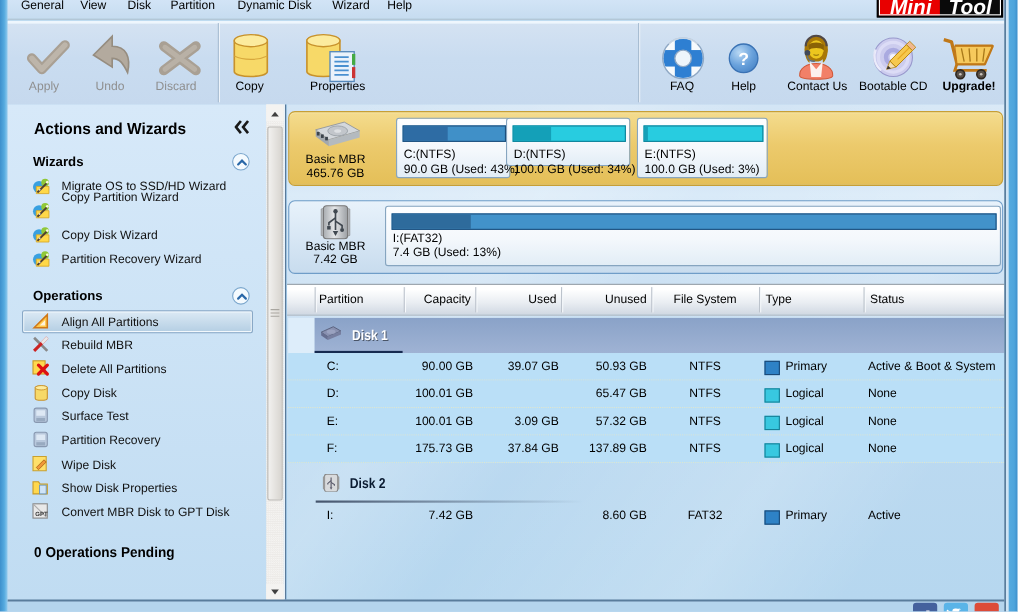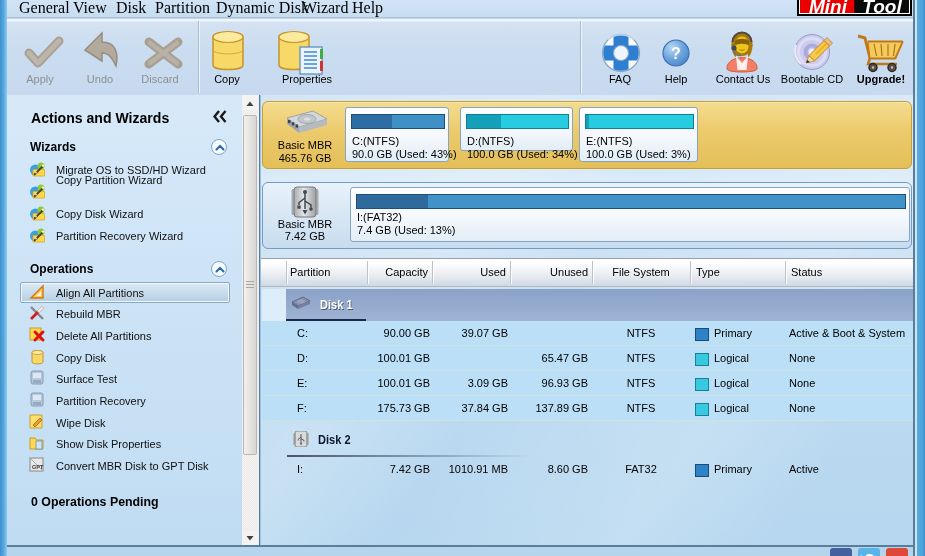--- a/index.html
+++ b/index.html
@@ -2,21 +2,21 @@
 <html><head>
 <meta charset="utf-8">
 <style>
 * { margin:0; padding:0; box-sizing:border-box; }
 html,body { width:925px; height:556px; overflow:hidden; }
 body { font-family:"Liberation Sans", sans-serif; position:relative; background:#b9d8ef; }
 .abs { position:absolute; }
 #bl { left:0; top:0; width:7px; height:556px; background:linear-gradient(90deg,#3e90cc,#55aadf 55%,#93cbee); }
 #br { left:913px; top:0; width:12px; height:556px; background:linear-gradient(90deg,#5a7d9c 0px,#5a7d9c 1.5px,#cfe4f4 2px,#cfe4f4 3.5px,#55aadf 4.5px,#4fa5dc 75%,#3e90cc); }
 #menubar { left:7px; top:0; width:906px; height:18px; background:linear-gradient(180deg,#d2e4f6,#c6dcf0); border-bottom:1px solid #b2c2d2; }
-#menubar span { position:absolute; top:-1px; font-size:16px; color:#000;font-family:Liberation Serif, serif; }
+#menubar span { position:absolute; top:-1px; font-size:11px; color:#000; }
 #logo { left:797px; top:-6px; width:115px; height:22px; background:#000; }
 #toolbar { left:7px; top:19px; width:906px; height:76px; background:linear-gradient(180deg,#eef6fd 0,#eef6fd 2px,#d4e2f2 3px,#c9dcf0 45%,#c6d9ee); }
 #toolbar .sep { position:absolute; top:2px; width:1px; height:72px; background:#a8bdd2; box-shadow:1px 0 0 #eef4fb; }
 .tlabel { position:absolute; top:54px; width:90px; text-align:center; font-size:11px; color:#000; }
 .tlabel.dis { color:#8f8f8f; }
 #sidebar { left:7px; top:95px; width:252px; height:450px; background:linear-gradient(180deg,#d7e9f9,#c0dcf2); }
 #sidebar .hdr { position:absolute; left:24px; top:15px; font-size:14.5px; font-weight:bold; color:#000; transform:scaleX(0.97); transform-origin:0 0; white-space:nowrap; }
 #sidebar .chev { position:absolute; left:206px; top:14px; }
 #sidebar .sect { position:absolute; left:23px; font-size:12px; font-weight:bold; color:#000; }
 #sidebar .circ { position:absolute; left:204px; width:16px; height:16px; border:1px solid #7aa6cc; border-radius:50%; background:#f4fafe; }
@@ -322,21 +322,21 @@
     <ellipse cx="28" cy="11" rx="9" ry="4.5" fill="#c2c6cb" stroke="#9aa0a6" stroke-width="0.8"></ellipse>
     <ellipse cx="28" cy="11" rx="3.2" ry="1.6" fill="#dde0e3"></ellipse>
     <g fill="#3c444c">
           <rect x="9" y="12" width="2.5" height="3.2"></rect>
           <rect x="12.8" y="14.2" width="2.5" height="3.2"></rect>
           <rect x="16.6" y="16.4" width="2.5" height="3.2"></rect>
         </g>
   </g>
 </svg>
 <div class="abs" style="left:0;top:44px;width:88px;text-align:center;font-size:11px;line-height:13px">Basic MBR<br>465.76 GB</div>
-<div class="pbox" style="left:84px;top:12px;width:104px;height:55px">
+<div class="pbox" style="left:99px;top:12px;width:104px;height:55px">
       <div class="pbar" style="left:5px;top:6px;width:94px;background:#4090c8;border-color:#1d4f7d">
         <div class="used" style="width:40px;background:#2e6ca4"></div>
       </div>
       <div class="ptxt" style="left:6px;top:27px">C:(NTFS)</div>
       <div class="ptxt" style="left:6px;top:40px">90.0 GB (Used: 43%)</div>
     </div>
 <div class="pbox" style="left:199px;top:12px;width:113px;height:44px">
       <div class="pbar" style="left:5px;top:6px;width:103px;background:#28cce0;border-color:#0e7f96">
         <div class="used" style="width:34px;background:#14a0b8"></div>
       </div>
@@ -404,37 +404,38 @@
   <path d="M4 7 L10 11 L10 14 L4 10 Z" fill="#666e90"></path>
   <path d="M10 11 L22 6 L22 9 L10 14 Z" fill="#777fa0"></path>
   <ellipse cx="13" cy="6.5" rx="4" ry="2" fill="#9aa2c0"></ellipse>
 </svg>
 <div style="position:absolute;left:59px;top:39px;font-size:13px;font-weight:bold;color:#fff;text-shadow:1px 1px 0 #4a5568;transform:scaleX(0.85);transform-origin:0 0">Disk 1</div>
 <div style="position:absolute;left:25px;top:61px;width:80px;height:2px;background:#162a50"></div>
 <div style="position:absolute;left:1px;top:63px;width:651px;height:25px;background:#badff7;border-bottom:1px dotted #dfe6cf"></div>
 <div class="rtxt" style="left:36px;top:69px">C:</div>
 <div class="rtxt" style="left:0;top:69px;width:169px;text-align:right">90.00 GB</div>
 <div class="rtxt" style="left:0;top:69px;width:247px;text-align:right">39.07 GB</div>
+<div class="rtxt" style="left:0;top:69px;width:327px;text-align:right">50.93 GB</div>
 <div class="rtxt" style="left:331px;top:69px;width:98px;text-align:center">NTFS</div>
 <div class="sqp" style="left:434px;top:70px"></div>
 <div class="rtxt" style="left:453px;top:69px">Primary</div>
 <div class="rtxt" style="left:528px;top:69px">Active &amp; Boot &amp; System</div>
 <div style="position:absolute;left:1px;top:88px;width:651px;height:25px;background:#badff7;border-bottom:1px dotted #dfe6cf"></div>
 <div class="rtxt" style="left:36px;top:94px">D:</div>
 <div class="rtxt" style="left:0;top:94px;width:169px;text-align:right">100.01 GB</div>
 <div class="rtxt" style="left:0;top:94px;width:327px;text-align:right">65.47 GB</div>
 <div class="rtxt" style="left:331px;top:94px;width:98px;text-align:center">NTFS</div>
 <div class="sql" style="left:434px;top:95px"></div>
 <div class="rtxt" style="left:453px;top:94px">Logical</div>
 <div class="rtxt" style="left:528px;top:94px">None</div>
 <div style="position:absolute;left:1px;top:113px;width:651px;height:25px;background:#badff7;border-bottom:1px dotted #dfe6cf"></div>
 <div class="rtxt" style="left:36px;top:119px">E:</div>
 <div class="rtxt" style="left:0;top:119px;width:169px;text-align:right">100.01 GB</div>
 <div class="rtxt" style="left:0;top:119px;width:247px;text-align:right">3.09 GB</div>
-<div class="rtxt" style="left:0;top:119px;width:327px;text-align:right">96.93 GB</div>
+<div class="rtxt" style="left:0;top:119px;width:327px;text-align:right">57.32 GB</div>
 <div class="rtxt" style="left:331px;top:119px;width:98px;text-align:center">NTFS</div>
 <div class="sql" style="left:434px;top:120px"></div>
 <div class="rtxt" style="left:453px;top:119px">Logical</div>
 <div class="rtxt" style="left:528px;top:119px">None</div>
 <div style="position:absolute;left:1px;top:138px;width:651px;height:25px;background:#badff7;border-bottom:1px dotted #dfe6cf"></div>
 <div class="rtxt" style="left:36px;top:144px">F:</div>
 <div class="rtxt" style="left:0;top:144px;width:169px;text-align:right">175.73 GB</div>
 <div class="rtxt" style="left:0;top:144px;width:247px;text-align:right">37.84 GB</div>
 <div class="rtxt" style="left:0;top:144px;width:327px;text-align:right">137.89 GB</div>
 <div class="rtxt" style="left:331px;top:144px;width:98px;text-align:center">NTFS</div>
@@ -449,21 +450,20 @@
         <path d="M8 3 L8 12"></path>
         <path d="M8 6 L5 8.5 L5 9.5"></path>
         <path d="M8 7.5 L11 9.5 L11 10.5"></path>
       </g>
   <path d="M6.8 12 L9.2 12 L8 14.2 Z" fill="#556"></path>
 </svg>
 <div style="position:absolute;left:57px;top:174px;font-size:13px;font-weight:bold;color:#0a1a30;transform:scaleX(0.85);transform-origin:0 0">Disk 2</div>
 <div style="position:absolute;left:26px;top:197px;width:243px;height:1.5px;background:linear-gradient(90deg,#44546c,rgba(160,176,200,0))"></div>
 <div class="rtxt" style="left:36px;top:205px">I:</div>
 <div class="rtxt" style="left:0;top:205px;width:169px;text-align:right">7.42 GB</div>
-<div class="rtxt" style="left:0;top:205px;width:247px;text-align:right">1010.91 MB</div>
 <div class="rtxt" style="left:0;top:205px;width:327px;text-align:right">8.60 GB</div>
 <div class="rtxt" style="left:331px;top:205px;width:98px;text-align:center">FAT32</div>
 <div class="sqp" style="left:434px;top:206px"></div>
 <div class="rtxt" style="left:453px;top:205px">Primary</div>
 <div class="rtxt" style="left:528px;top:205px">Active</div>
 </div>
 <div class="abs" id="botline"></div>
 <div class="abs" id="botbar">
   <div class="soc" style="left:823px;background:#44619d"><svg width="22" height="8">
         <rect x="12" y="2" width="3" height="6" fill="#fff"></rect>

